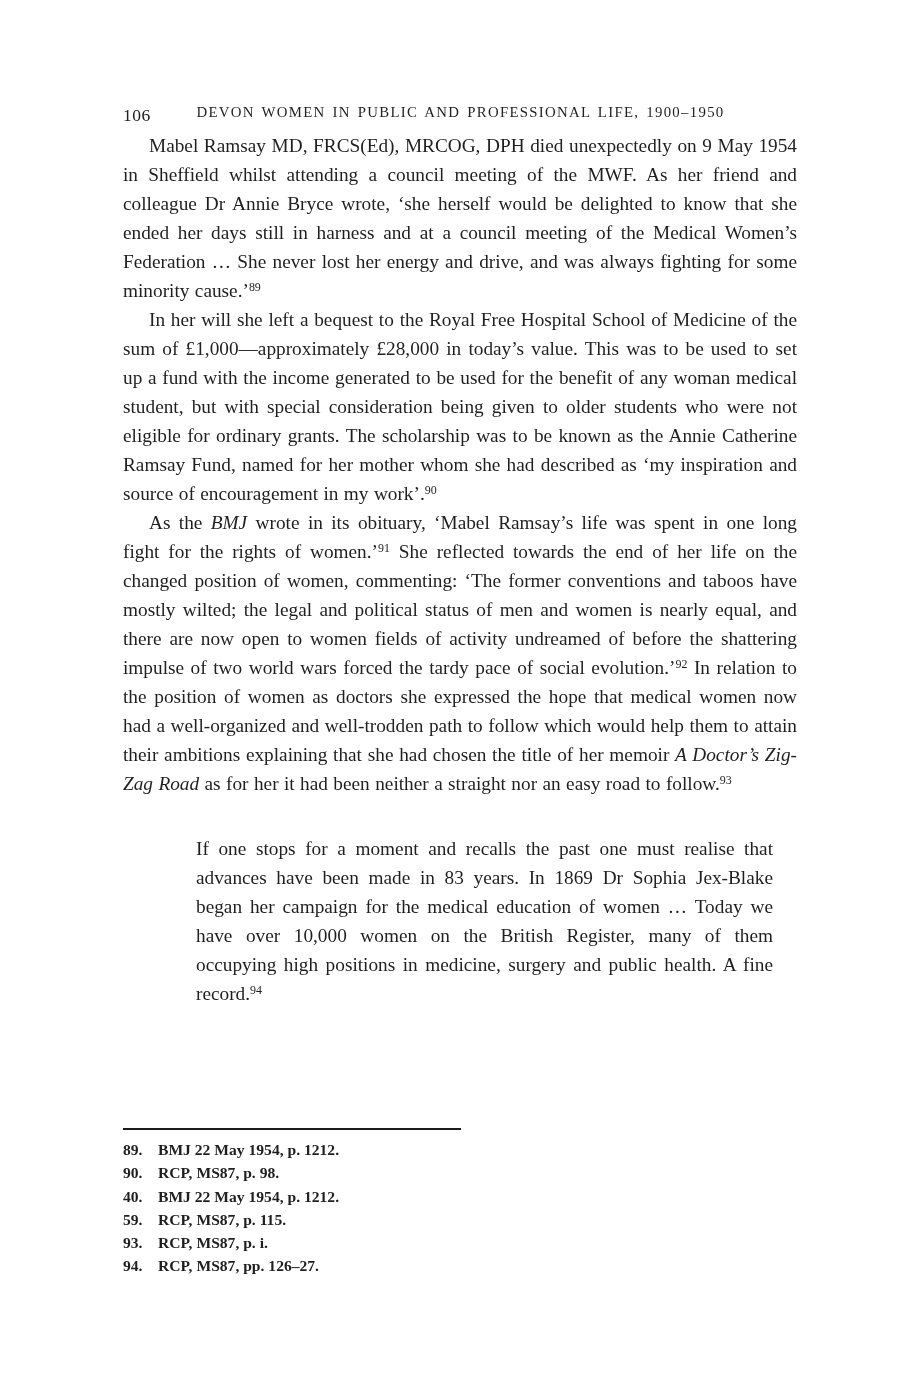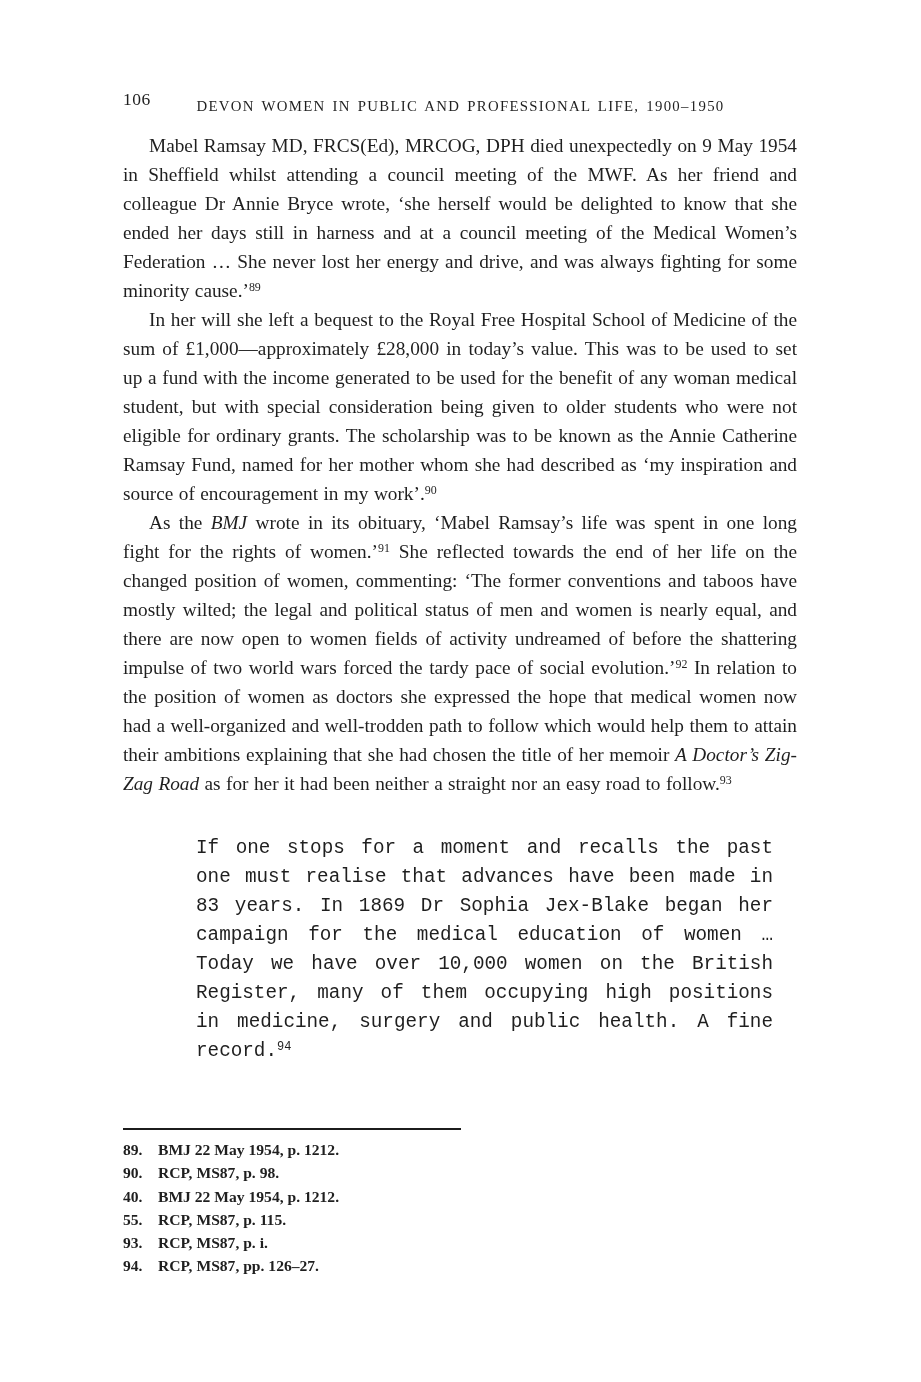--- a/index.html
+++ b/index.html
@@ -20,28 +20,28 @@
   .running-header {
     position: absolute;
     top: 88px;
     left: 0;
     width: 921px;
     height: 20px;
   }
   .page-number {
     position: absolute;
     left: 123px;
-    top: 1px;
+    top: 17px;
     font-size: 17.5px;
     letter-spacing: 0.5px;
   }
   .running-title {
     position: absolute;
     left: 0;
-    top: 10px;
+    top: 16px;
     width: 100%;
     text-align: center;
     font-size: 14.8px;
     letter-spacing: 1.3px;
     word-spacing: 2px;
   }
   
   .body-text {
     position: absolute;
     top: 131px;
@@ -52,21 +52,20 @@
     text-align: justify;
     word-spacing: 0.6px;
   }
   .para {
     margin: 0;
     text-indent: 26px;
   }
   .block-quote {
     margin: 36px 24px 0 73px;
     text-align: justify;
-    font-family: Liberation Mono, monospace;
   }
   i { }
   sup.fn-ref {
     font-size: 0.62em;
     line-height: 0;
     position: relative;
     top: -0.5em;
     vertical-align: baseline;
     letter-spacing: 0;
     margin-top: 48px;
@@ -111,19 +110,19 @@
     <p class="para"><span>As the </span><i>BMJ</i><span> wrote in its obituary, ‘Mabel Ramsay’s life was spent in one long fight for the rights of women.’</span><sup class="fn-ref">91</sup><span> She reflected towards the end of her life on the changed position of women, commenting: ‘The former conventions and taboos have mostly wilted; the legal and political status of men and women is nearly equal, and there are now open to women fields of activity undreamed of before the shattering impulse of two world wars forced the tardy pace of social evolution.’</span><sup class="fn-ref">92</sup><span> In relation to the position of women as doctors she expressed the hope that medical women now had a well-organized and well-trodden path to follow which would help them to attain their ambitions explaining that she had chosen the title of her memoir </span><i>A Doctor’s Zig-Zag Road</i><span> as for her it had been neither a straight nor an easy road to follow.</span><sup class="fn-ref">93</sup></p>
     <div class="block-quote"><span>If one stops for a moment and recalls the past one must realise that advances have been made in 83 years. In 1869 Dr Sophia Jex-Blake began her campaign for the medical education of women … Today we have over 10,000 women on the British Register, many of them occupying high positions in medicine, surgery and public health. A fine record.</span><sup class="fn-ref">94</sup></div>
   </div>
 
   <div class="footnote-block">
     <div class="footnote-rule"></div>
     <div>
         <div class="footnote"><span class="fn-num">89.</span><span>BMJ 22 May 1954, p. 1212.</span></div>
         <div class="footnote"><span class="fn-num">90.</span><span>RCP, MS87, p. 98.</span></div>
         <div class="footnote"><span class="fn-num">40.</span><span>BMJ 22 May 1954, p. 1212.</span></div>
-        <div class="footnote"><span class="fn-num">55.</span><span>RCP, MS87, p. 115.</span></div>
+        <div class="footnote"><span class="fn-num">59.</span><span>RCP, MS87, p. 115.</span></div>
         <div class="footnote"><span class="fn-num">93.</span><span>RCP, MS87, p. i.</span></div>
         <div class="footnote"><span class="fn-num">94.</span><span>RCP, MS87, pp. 126–27.</span></div>
       </div>
   </div>
 
 </div>
 
 </body></html>

